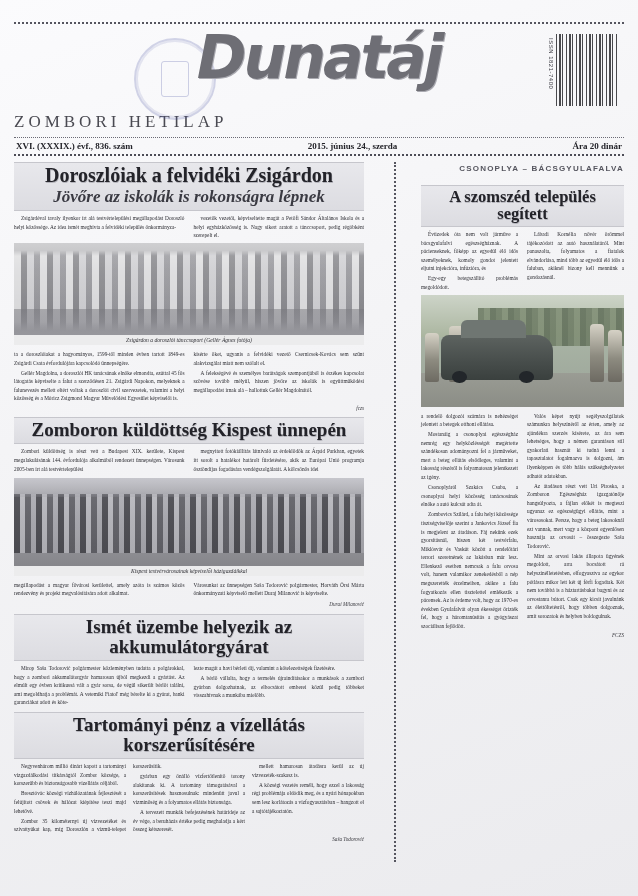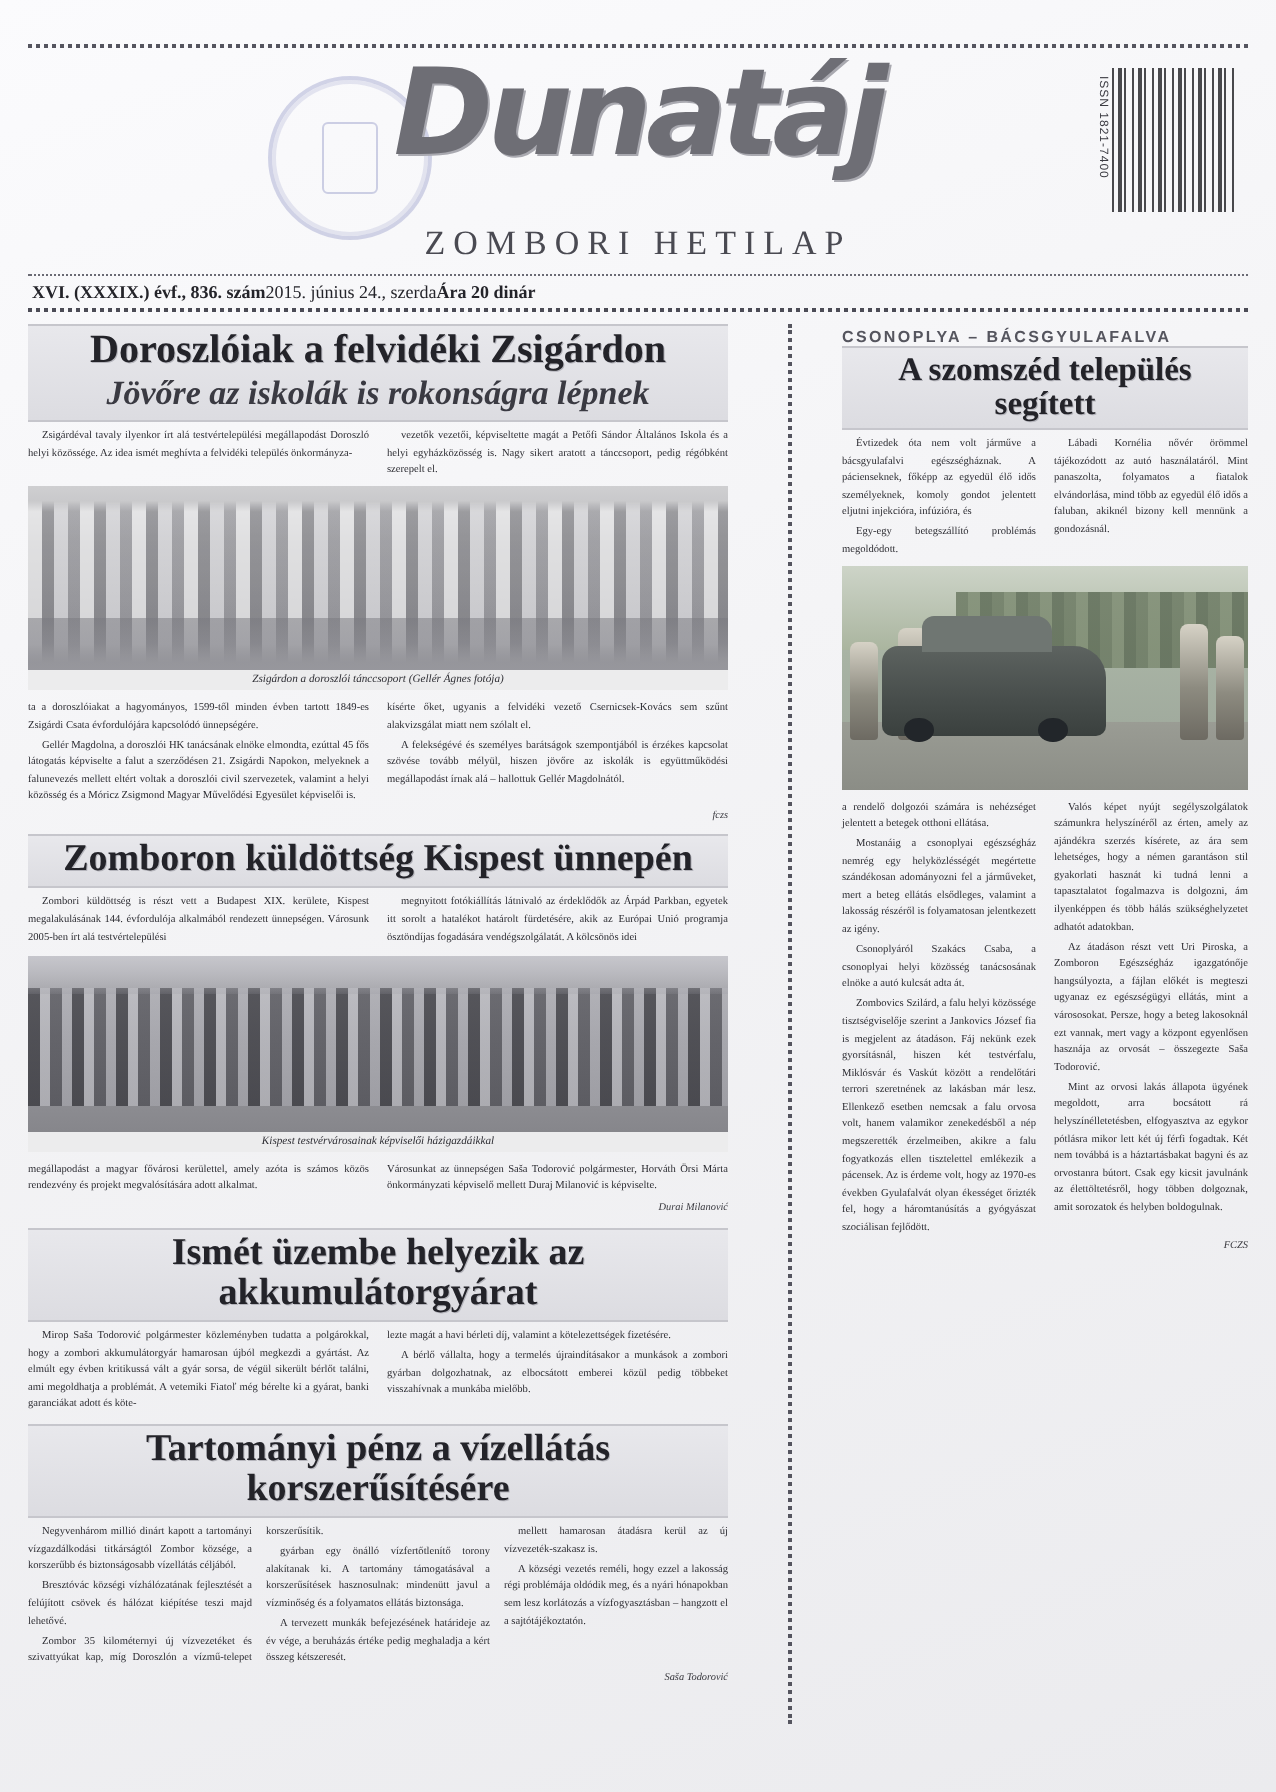--- a/index.html
+++ b/index.html
@@ -53,34 +53,34 @@
     box-shadow:inset 0 0 0 2px rgba(70,80,160,.25);
     opacity:.5;
   }
   .stamp:after{
     content:"";position:absolute;left:50%;top:50%;
     transform:translate(-50%,-50%);
     width:26px;height:34px;border:1px solid rgba(70,80,160,.5);
     border-radius:3px;
   }
   .subtitle{
-    text-align:center;
+    text-align:left;
     font-family:"Liberation Serif", serif;
     font-size:17px;letter-spacing:4px;
     color:#4a4a52;
     margin-top:-4px;
   }
   .mast-mid{border-top:1px dotted #6a6a74;margin:5px 0 3px;}
   .mast-meta{
-    display:flex;align-items:baseline;
+    display:flex;justify-content:space-between;align-items:baseline;
     font-size:9px;font-weight:700;color:#24242a;
     font-family:"Liberation Serif", serif;
     padding:0 2px 3px;
   }
-  .mast-meta .mid{font-weight:400;}
+  .mast-meta .mid{font-weight:700;}
   .mast-bot{border-top:2px dotted #4c4c56;}
 
   
   .content{
     display:flex;gap:17px;
     padding:6px 14px 10px 14px;
     height:716px;
     box-sizing:border-box;
   }
   .left{width:358px;flex:0 0 358px;padding-right:8px;box-sizing:border-box;}
@@ -105,25 +105,25 @@
     letter-spacing:0;
   }
   .hl.big{font-size:20px;}
   .sub-hl{
     font-family:"Liberation Serif", serif;
     font-style:italic;font-weight:700;
     font-size:17px;color:#3a3a42;
     margin-top:1px;
   }
   .kicker{
-    text-align:left;
+    text-align:right;
     font-family:"Liberation Sans", sans-serif;
     font-weight:700;font-size:8px;letter-spacing:1.2px;
     color:#55555e;
-    padding:2px 0 0;
+    padding:2px 0 12px;
   }
   .hl-right{
     font-size:16.5px;
   }
 
   
   .cols2{column-count:2;column-gap:9px;}
   .cols3{column-count:3;column-gap:7px;}
   .body{
     font-family:"Liberation Serif", serif;

